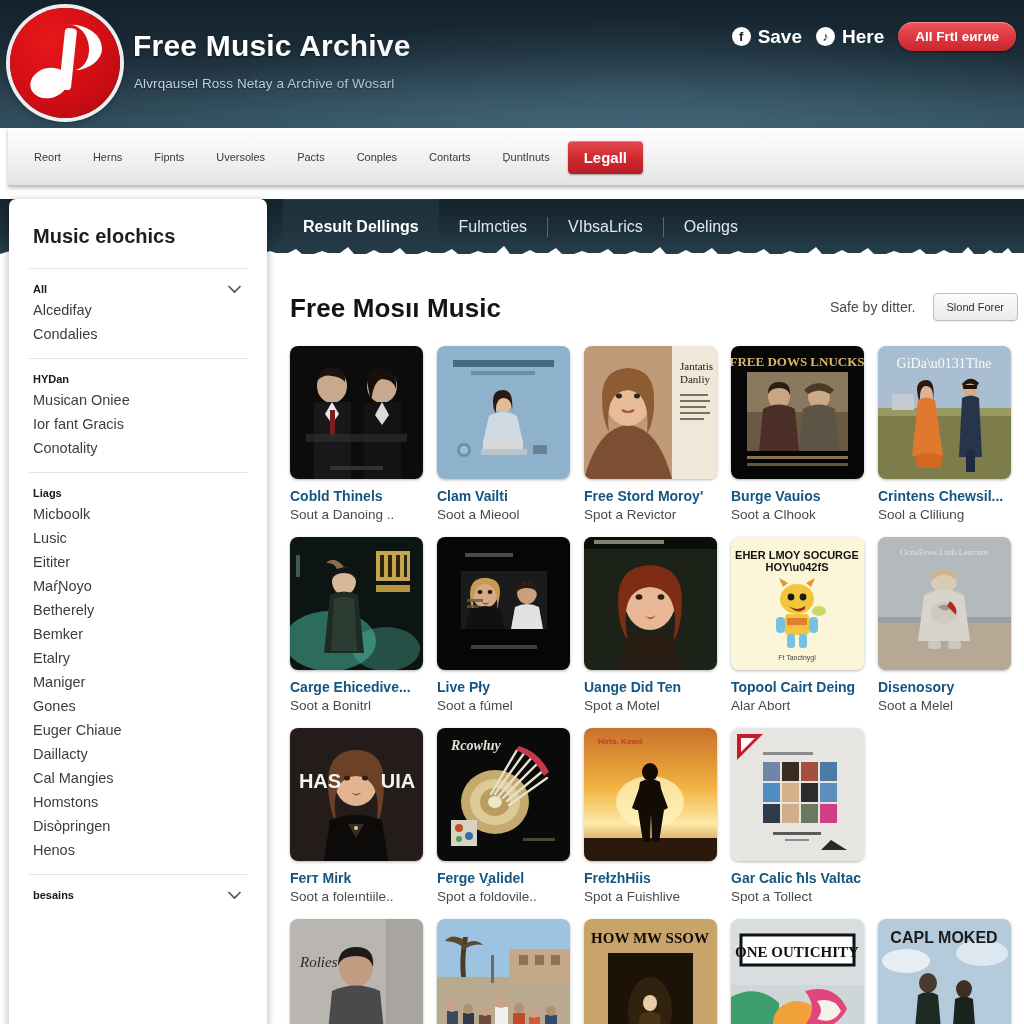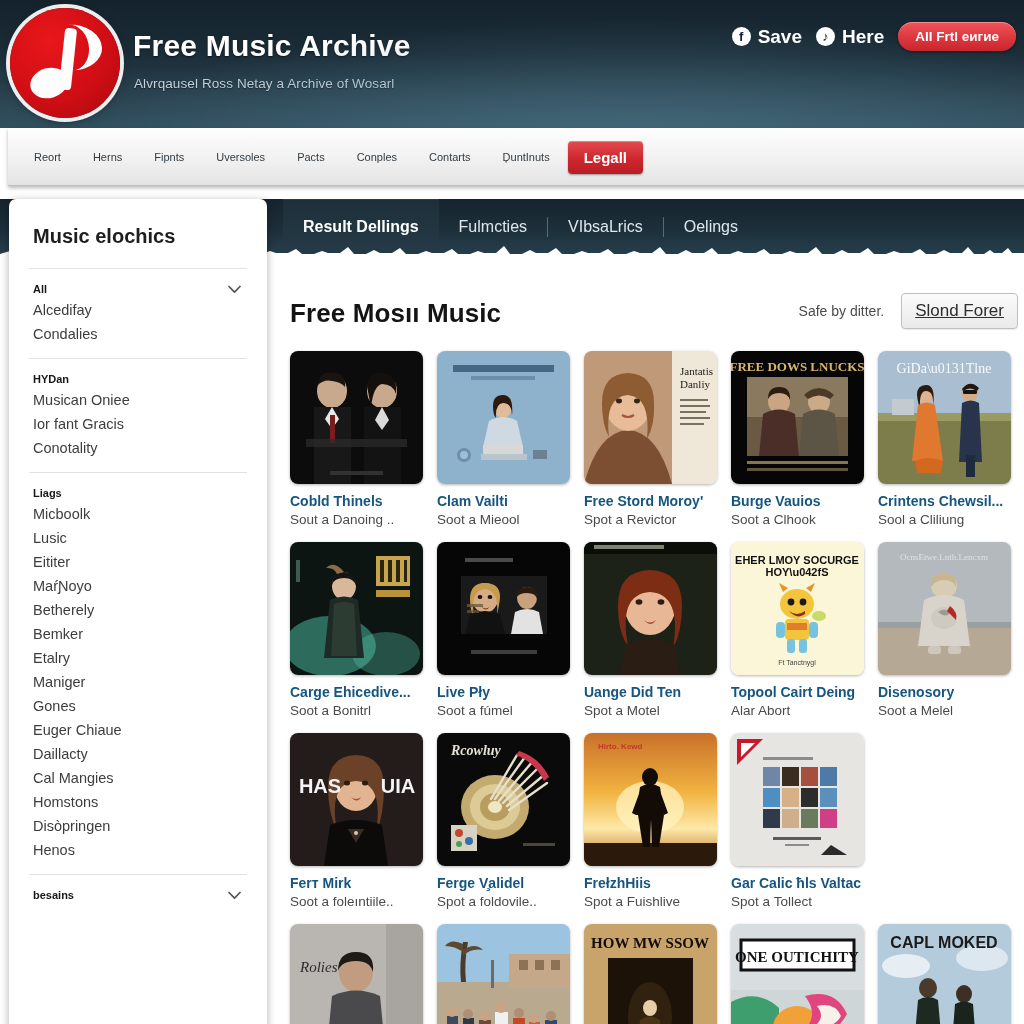--- a/index.html
+++ b/index.html
@@ -159,31 +159,31 @@
     font-size: 14.5px; color: #3d3d3d; padding: 4px 4px; cursor: pointer;
     white-space: nowrap; overflow: hidden; text-overflow: ellipsis;
   }
 
   
   .content {
     position: absolute; left: 267px; top: 257px; width: 757px; height: 767px;
     background: #ffffff; z-index: 3; overflow: hidden;
   }
   .content-head {
-    display: flex; align-items: flex-end; justify-content: space-between;
+    display: flex; align-items: flex-start; justify-content: space-between;
     padding: 36px 6px 0 23px;
   }
   .page-title { font-size: 26px; font-weight: bold; color: #141414; letter-spacing: .1px; }
   .head-right { display: flex; align-items: center; gap: 17px; }
   .filter-label { font-size: 14px; color: #4b4b4b; white-space: nowrap; }
   .sort-select {
     background: linear-gradient(180deg, #fbfbfb 0%, #eaeaea 100%);
     border: 1px solid #bfbfbf; border-radius: 4px;
-    font-size: 17px; color: #2e2e2e; padding: 7px 13px; white-space: nowrap;
-    box-shadow: 0 1px 1px rgba(0,0,0,.08); cursor: pointer; text-decoration: underline;
+    font-size: 11px; color: #2e2e2e; padding: 7px 13px; white-space: nowrap;
+    box-shadow: 0 1px 1px rgba(0,0,0,.08); cursor: pointer;
   }
 
   .grid {
     display: grid; grid-template-columns: repeat(5, 133px); gap: 15px 14px;
     padding: 22px 0 0 23px;
   }
   .card { width: 133px; cursor: pointer; }
   .art {
     width: 133px; height: 133px; border-radius: 8px; overflow: hidden;
     box-shadow: 0 1px 3px rgba(0,0,0,.3); position: relative;

